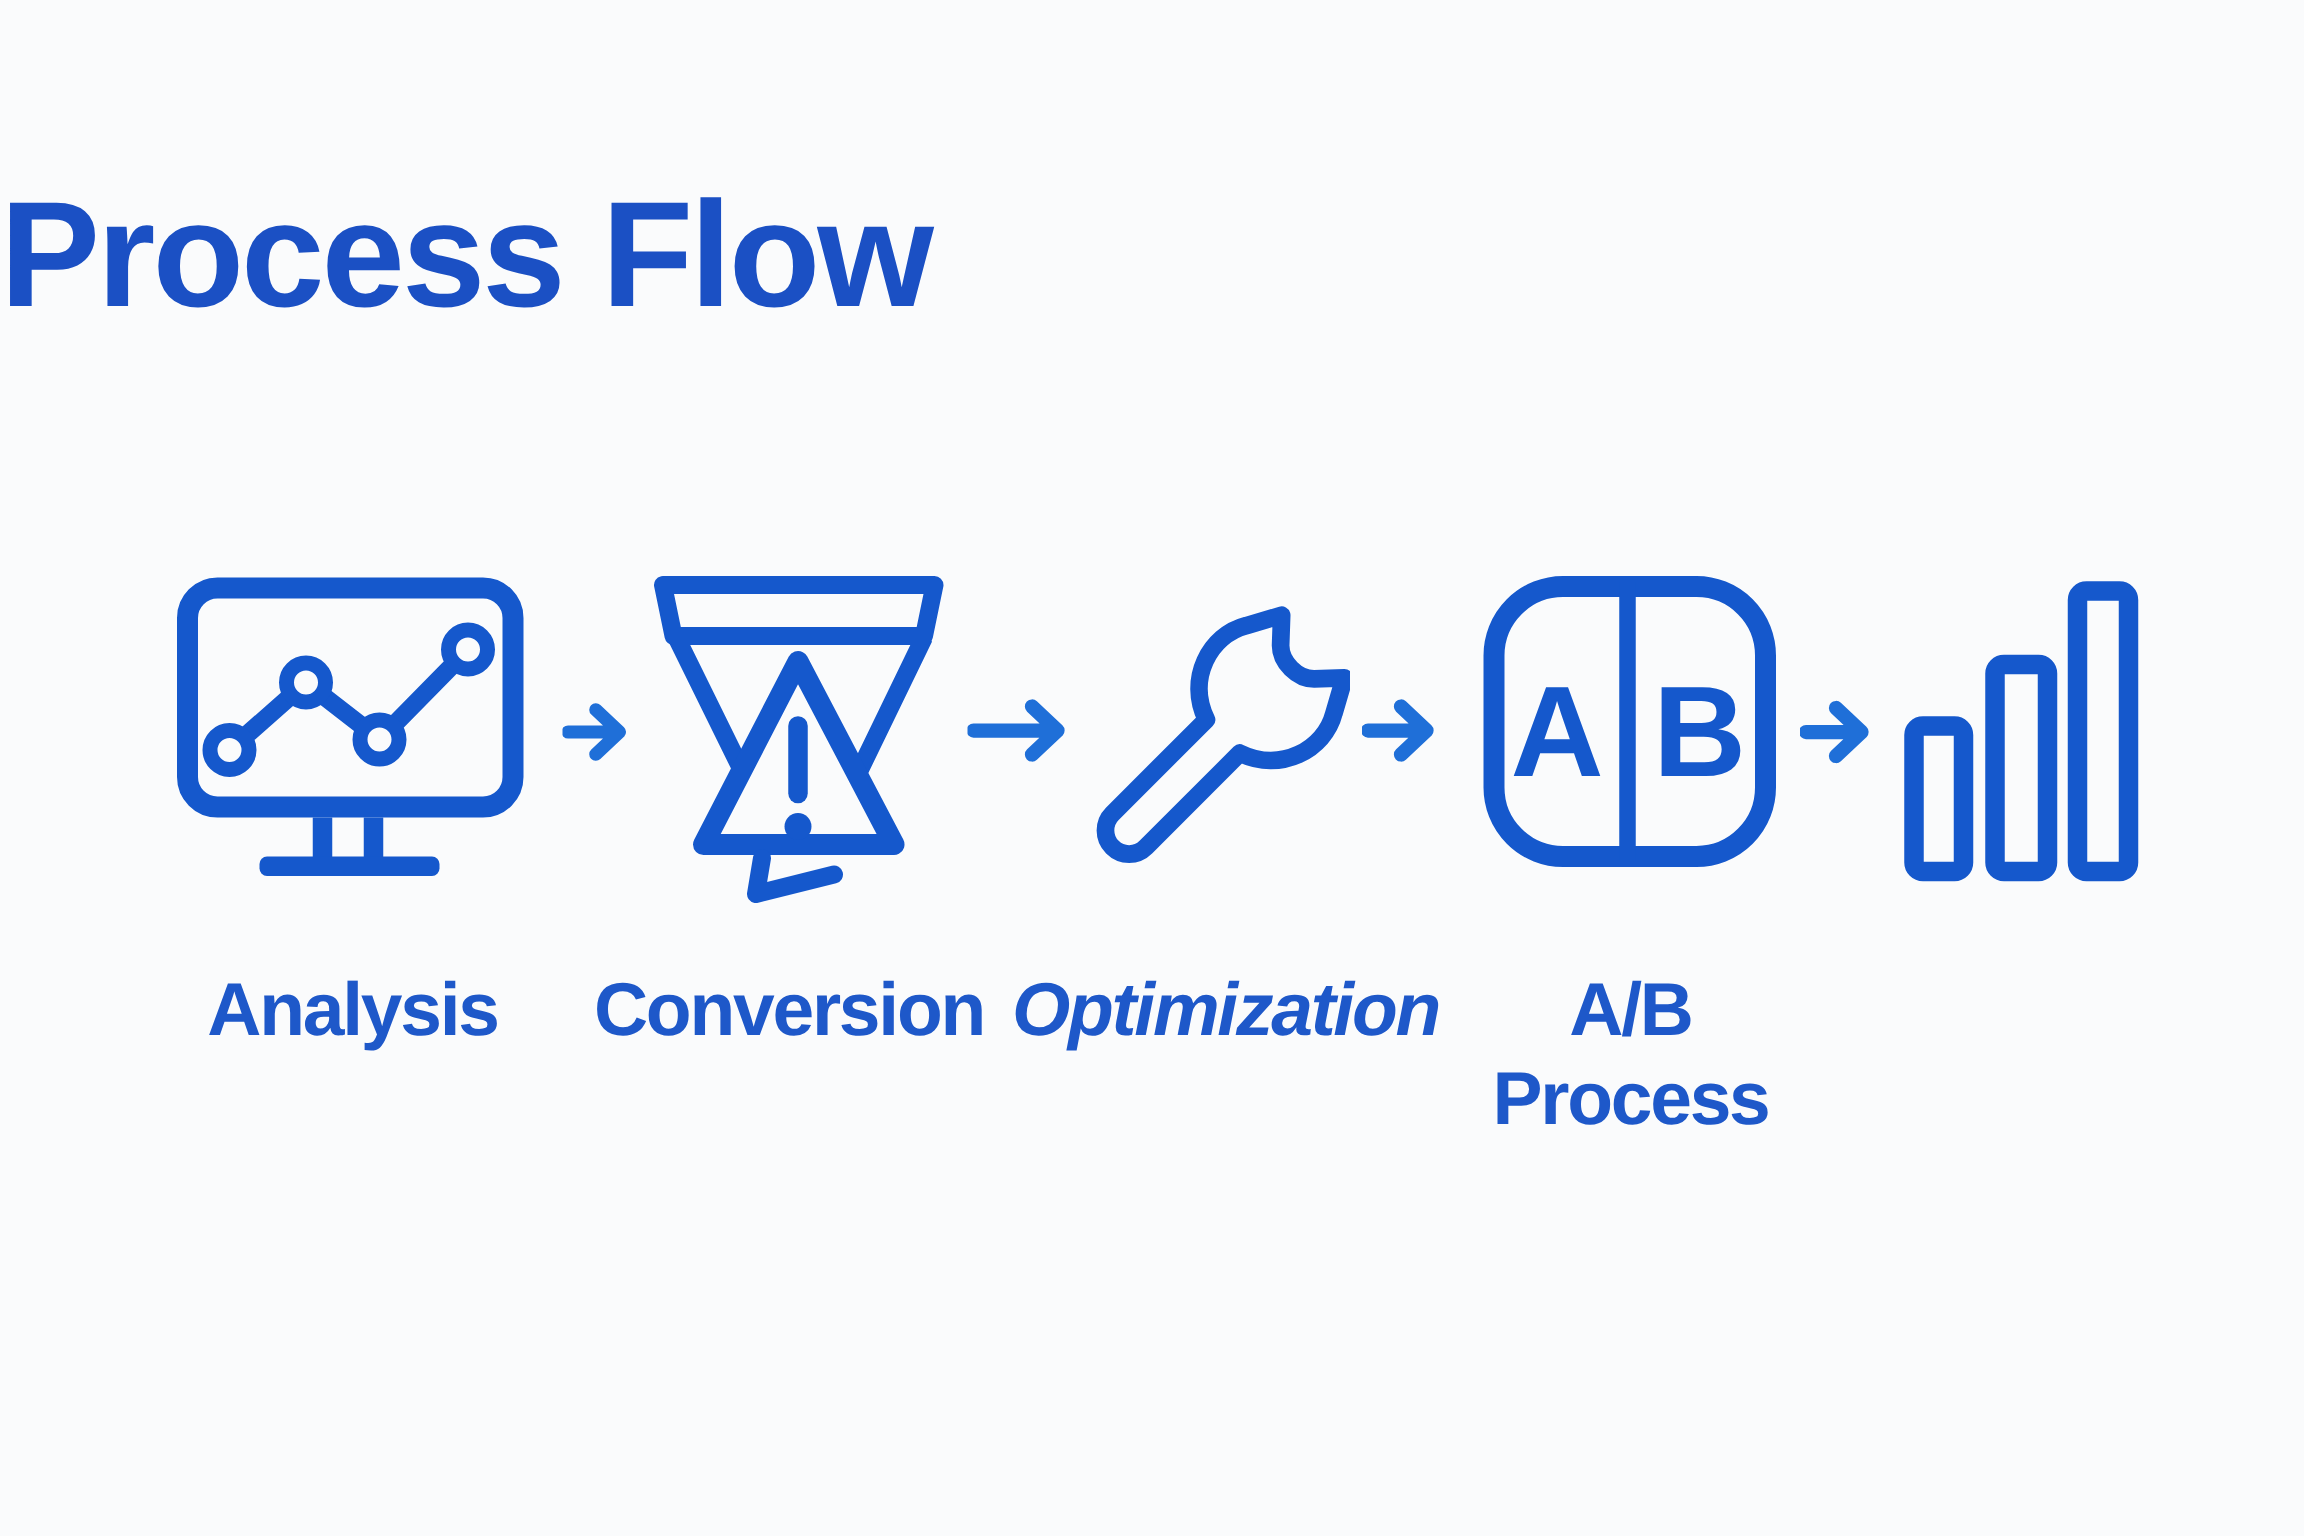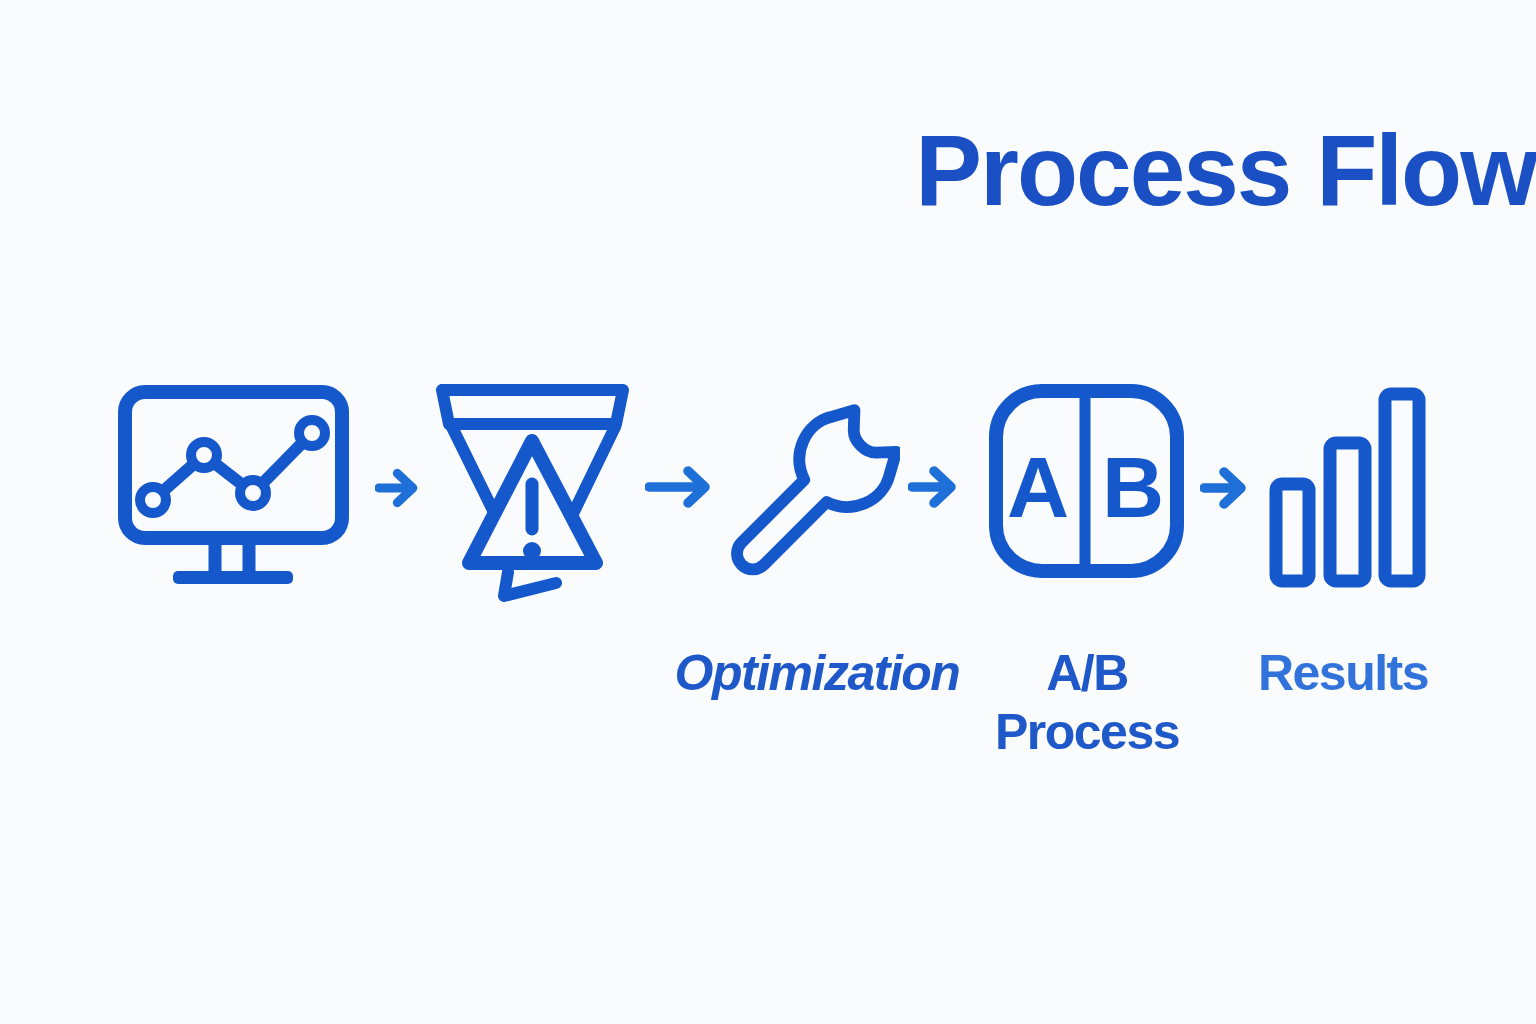--- a/index.html
+++ b/index.html
@@ -6,21 +6,21 @@
   body{
     width:1536px;height:1024px;
     background:var(--background,#fafbfc);
     font-family:"Liberation Sans", sans-serif;
     overflow:hidden;position:relative;
   }
   .canvas{position:absolute;inset:0;}
 
   .title{
     position:absolute;top:120px;left:0;width:100%;
-    margin:0;text-align:right;
+    margin:0;text-align:left;
     font-size:100px;font-weight:bold;letter-spacing:-2px;line-height:1;
     color:var(--title,#1b50c4);
   }
 
   .icon,.arrow{position:absolute;display:block;}
 
   
   .icon-monitor{left:115px;top:383px;width:237px;height:207px;}
   .arrow-1{left:375px;top:462px;width:50px;height:52px;}
   .icon-funnel{left:435px;top:383px;width:195px;height:262px;}
@@ -105,17 +105,18 @@
   <svg class="arrow arrow-4" viewBox="0 0 54 52">
     <path d="M4 26 H39 M24 10 L41 26 L24 42"></path>
   </svg>
 
   <svg class="icon icon-bars" viewBox="0 0 160 201">
     <rect class="s" x="8" y="97" width="33" height="97" rx="6" stroke-width="13"></rect>
     <rect class="s" x="62" y="56" width="35" height="138" rx="6" stroke-width="13"></rect>
     <rect class="s" x="117" y="7" width="34" height="187" rx="6" stroke-width="13"></rect>
   </svg>
 
+  <div class="label label-analysis">Analysis</div>
+  <div class="label label-conversion">Conversion</div>
   <div class="label label-optimization">Optimization</div>
   <div class="label label-ab">A/B Process</div>
-  <div class="label label-results">Results</div>
 
 </div>
 
 </body></html>

